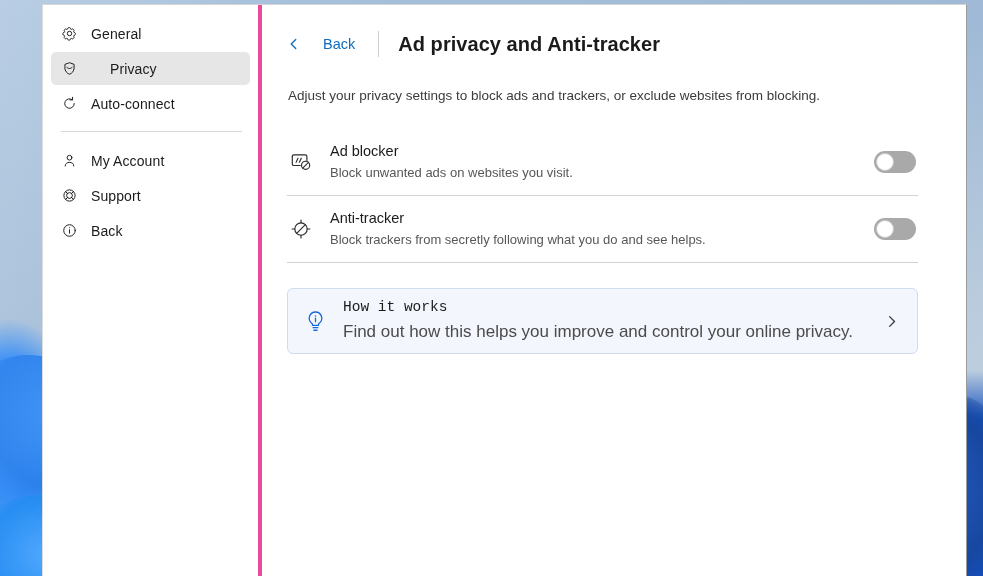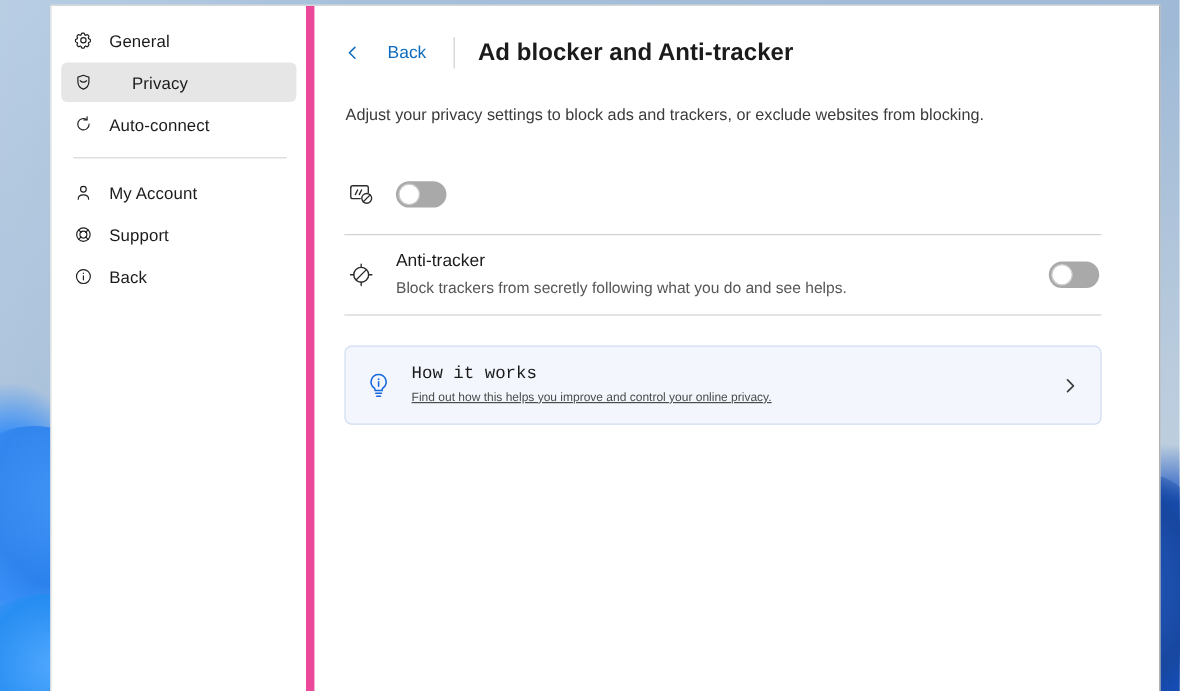--- a/index.html
+++ b/index.html
@@ -53,21 +53,21 @@
     border-right: 1px solid #9b9b9b;
     display: flex;
     overflow: hidden;
   }
 
   
   #sidebar {
     width: 219px;
     flex: 0 0 219px;
     background: #ffffff;
-    border-right: 7px solid #ec4899;
+    border-right: 4px solid #ec4899;
     padding: 12px 8px 0 8px;
   }
   .nav-item {
     display: flex;
     align-items: center;
     gap: 13px;
     height: 33px;
     padding: 0 10px;
     margin: 0 0 2px 0;
     border-radius: 5px;
@@ -197,25 +197,24 @@
     margin-right: 14px;
   }
   #how-it-works-text { flex: 1; }
   #how-it-works-title {
     font-size: 14.5px;
     color: #1b1b1b;
     line-height: 1.35;
     font-family: Liberation Mono, monospace;
   }
   #how-it-works-desc {
-    font-size: 10px;
+    font-size: 17px;
     color: #4b4b4b;
     line-height: 1.4;
     margin-top: 2px;
-    text-decoration: underline;
   }
   #card-chevron {
     flex: 0 0 16px;
     display: flex; align-items: center; justify-content: center;
     color: #3d3d3d;
     margin-right: 4px;
   }
 </style>
 </head>
 <body>
@@ -303,37 +302,41 @@
     <div id="header-row">
       <div id="back-button">
         <span id="back-chevron">
           <svg width="14" height="14" viewBox="0 0 16 16" fill="none" stroke="currentColor" stroke-width="1.5" stroke-linecap="round" stroke-linejoin="round">
             <path d="M10 2.8 4.8 8l5.2 5.2"></path>
           </svg>
         </span>
         <span>Back</span>
       </div>
       <div id="header-divider"></div>
-      <h1 id="page-title">Ad blocker and Anti-tracker</h1>
+      <h1 id="page-title">Ad privacy and Anti-tracker</h1>
     </div>
 
     <p id="page-subtitle">Adjust your privacy settings to block ads and trackers, or exclude websites from blocking.</p>
 
     <div id="settings-list">
 
       <div class="setting-row">
         <span class="setting-icon">
           <svg width="24" height="24" viewBox="0 0 24 24" fill="none" stroke="currentColor" stroke-width="1.15" stroke-linecap="round">
             <path d="M3.3 6.4a1.6 1.6 0 0 1 1.6-1.6h11.4a1.6 1.6 0 0 1 1.6 1.6v4.1"></path>
             <path d="M3.3 6.4v7.5a1.6 1.6 0 0 0 1.6 1.6h6.3"></path>
             <path d="M7.1 12.2 9 8.3M10.4 12.2l1.9-3.9"></path>
             <circle cx="16.6" cy="15.3" r="4.1"></circle>
             <path d="M13.7 18.2 19.5 12.4"></path>
           </svg>
         </span>
+        <div class="setting-text">
+          <div class="setting-title">Ad blocker</div>
+          <div class="setting-desc">Block unwanted ads on websites you visit.</div>
+        </div>
         <div class="toggle">
           <div class="knob"></div>
         </div>
       </div>
 
       <div class="row-divider"></div>
 
       <div class="setting-row">
         <span class="setting-icon">
           <svg width="24" height="24" viewBox="0 0 24 24" fill="none" stroke="currentColor" stroke-width="1.15" stroke-linecap="round">

